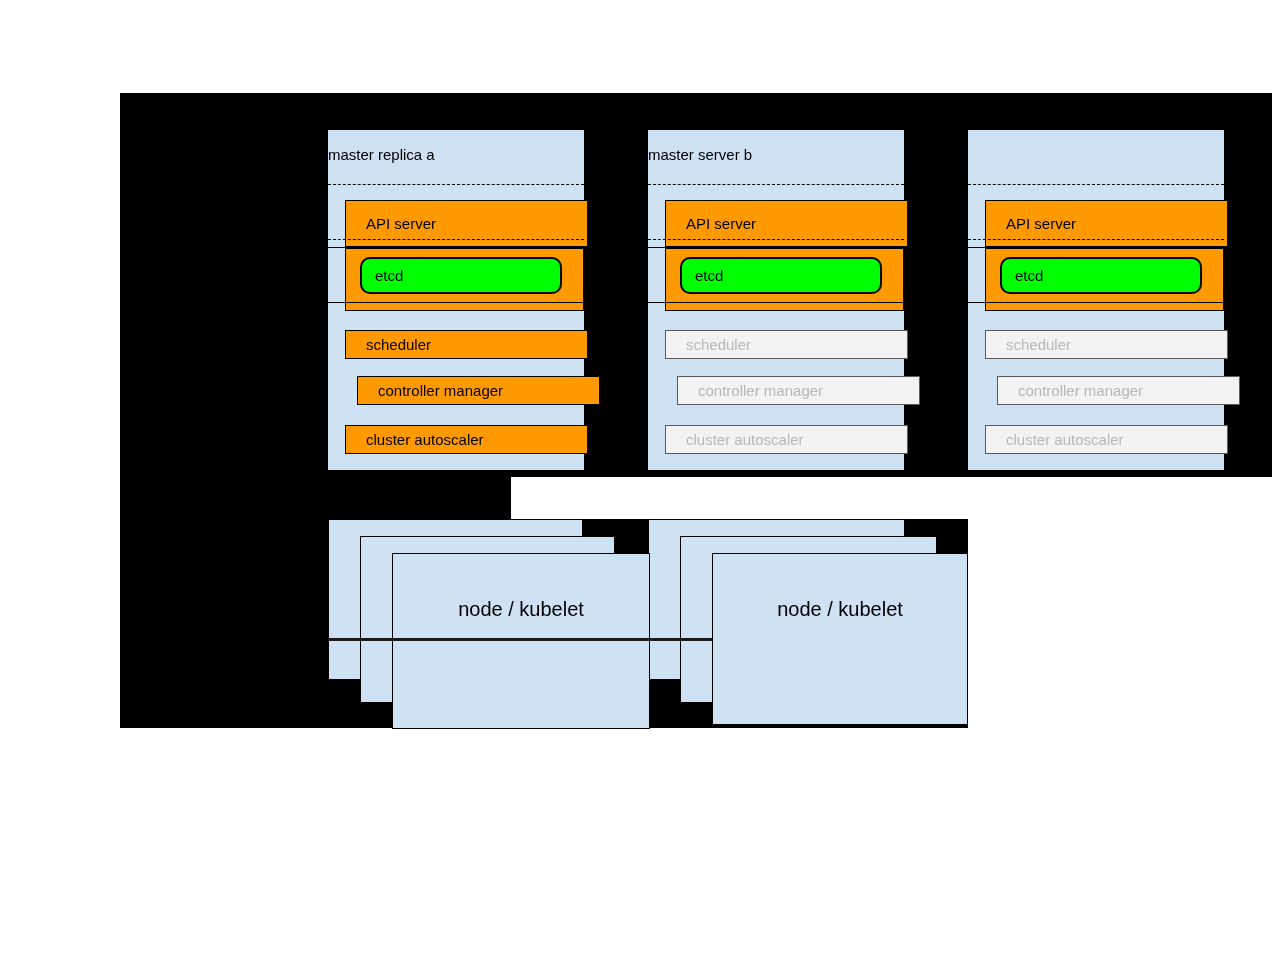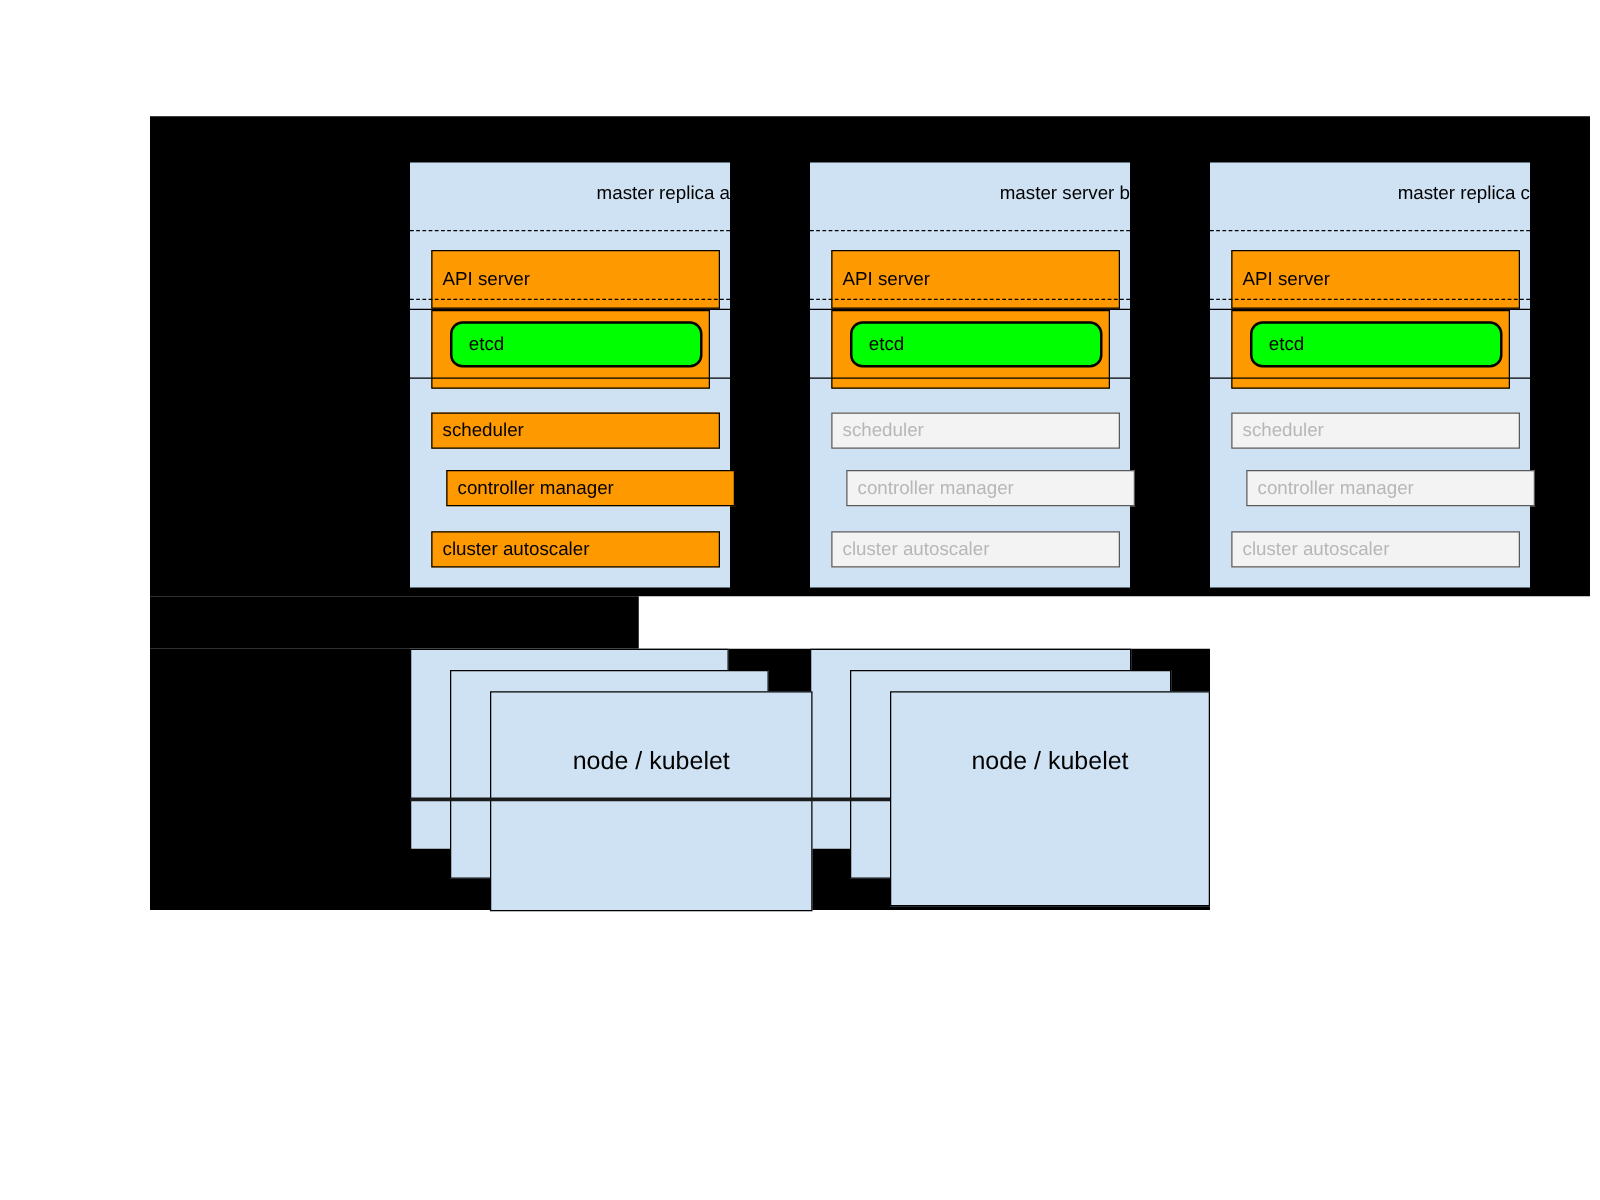--- a/index.html
+++ b/index.html
@@ -18,33 +18,33 @@
     font-family:"Liberation Sans", sans-serif;color:#000;
   }
   .backdrop{position:absolute;background:var(--backdrop);}
   #bd-top{left:120px;top:93px;width:1152px;height:384px;}
   #bd-left-band{left:120px;top:477px;width:391px;height:42px;}
   #bd-bottom{left:120px;top:519px;width:848px;height:209px;}
 
   
   .master{position:absolute;top:130px;width:256px;height:340px;background:var(--panel-fill);z-index:2;}
   #master-a{left:328px;} #master-b{left:648px;} #master-c{left:968px;}
-  .m-title{position:absolute;top:15px;left:0;right:0;text-align:right;font-size:15px;line-height:20px;}
+  .m-title{position:absolute;top:15px;left:0;right:0;text-align:left;font-size:15px;line-height:20px;}
   .hline{position:absolute;left:0;right:0;height:0;z-index:5;}
   .hline.dashed{border-top:1px dashed var(--border);}
   .hline.solid{border-top:1px solid var(--border);}
   .sep1{top:54px;} .sep2{top:109px;} .sep3{top:117px;} .sep4{top:172px;}
   .comp{
     position:absolute;left:17px;width:221px;
     background:var(--active-fill);border:1px solid var(--border);
-    display:flex;align-items:center;padding-left:8px;box-sizing:content-box;
+    display:flex;align-items:center;padding-left:20px;box-sizing:content-box;
     font-size:15px;z-index:3;
   }
   .api{top:70px;height:45px;}
-  .etcd-wrap{top:118px;height:61px;padding-left:0;}
+  .etcd-wrap{top:118px;height:61px;padding-left:16px;}
   .etcd{
     position:absolute;left:14px;top:8px;width:185px;height:33px;
     background:var(--etcd-fill);border:2px solid var(--border);border-radius:10px;
     display:flex;align-items:center;padding-left:13px;font-size:15px;
   }
   .small{height:27px;}
   .sch{top:200px;} .cm{top:246px;margin-left:12px;} .ca{top:295px;}
   .master.standby .small{
     background:var(--standby-fill);border-color:var(--standby-border);color:var(--standby-text);
   }
@@ -113,21 +113,20 @@
     </div>
     <div class="comp small cm">
       <span>controller manager</span>
     </div>
     <div class="comp small ca">
       <span>cluster autoscaler</span>
     </div>
   </div>
 
   <div id="master-c" class="master standby">
-    <div class="m-title">master replica c</div>
     <div class="hline dashed sep1"></div>
     <div class="hline dashed sep2"></div>
     <div class="hline solid sep3"></div>
     <div class="hline solid sep4"></div>
     <div class="comp api">
       <span>API server</span>
     </div>
     <div class="comp etcd-wrap">
       <div class="etcd">
         <span>etcd</span>

